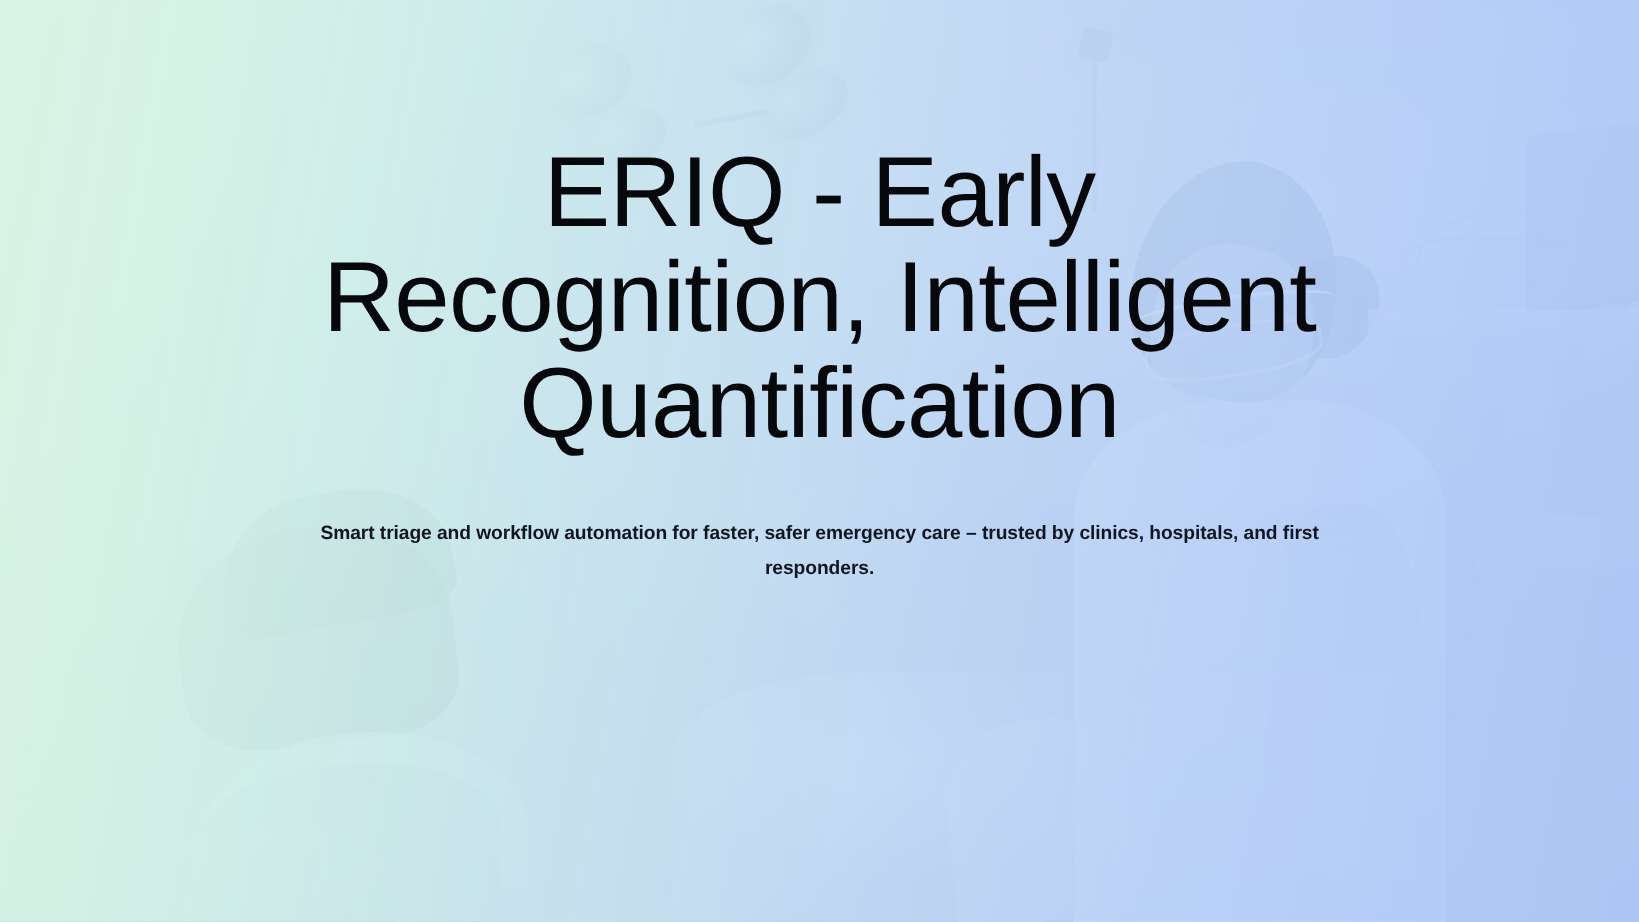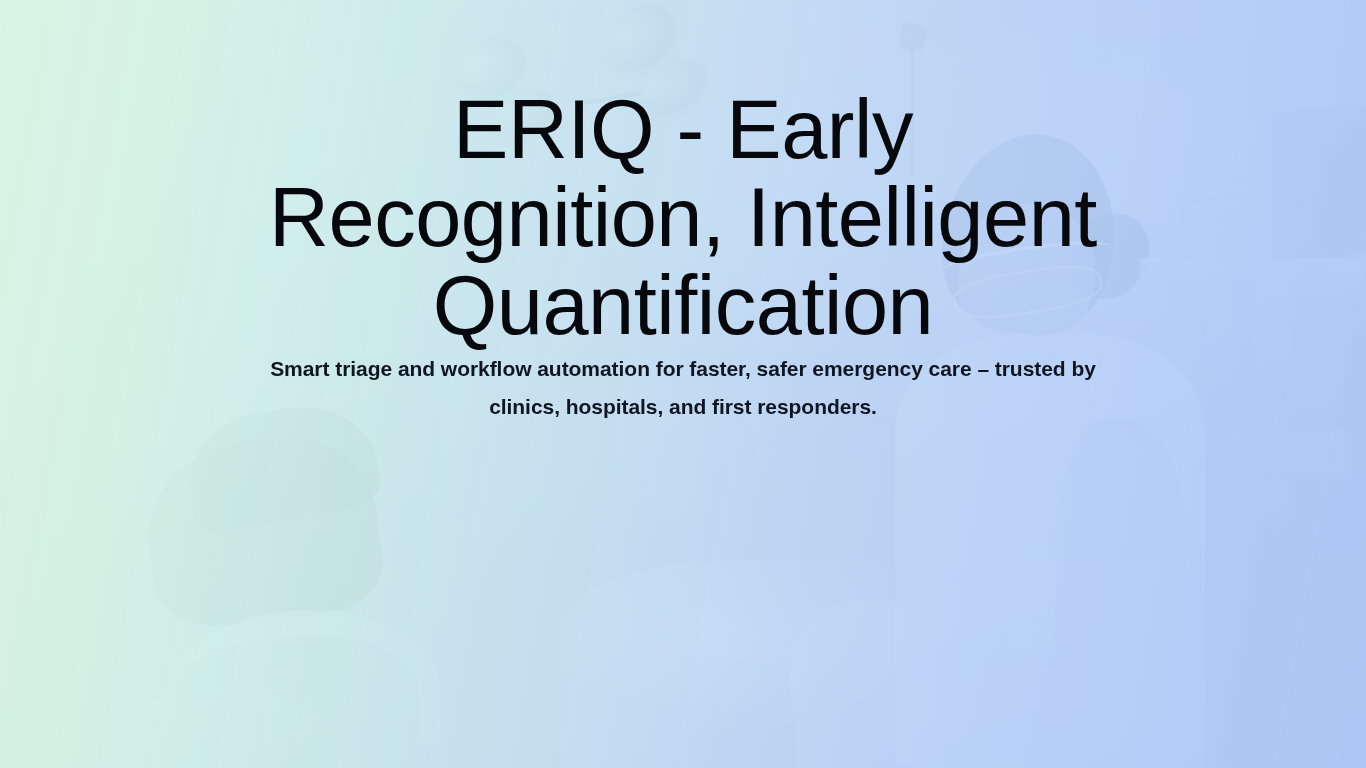--- a/index.html
+++ b/index.html
@@ -231,40 +231,41 @@
   }
 
   
   .content {
     position:absolute;
     inset:0;
     display:flex;
     flex-direction:column;
     align-items:center;
     justify-content:flex-start;
-    padding-top:86px;
+    padding-top:116px;
     text-align:center;
     z-index:5;
   }
 
   .headline {
     font-family:"Liberation Sans", sans-serif;
     font-weight:300;
     font-size:83px;
     line-height:1.06;
     letter-spacing:-0.5px;
     color:#07080c;
     max-width:920px;
     margin:0 auto;
   }
 
   .subhead {
+    margin-top:50px;
     font-family:"Liberation Sans", sans-serif;
     font-weight:700;
-    font-size:21px;
+    font-size:16px;
     line-height:1.82;
     letter-spacing:-0.05px;
     color:#101521;
     max-width:840px;
   }
 </style>
 </head>
 <body>
 
 <div class="hero">

